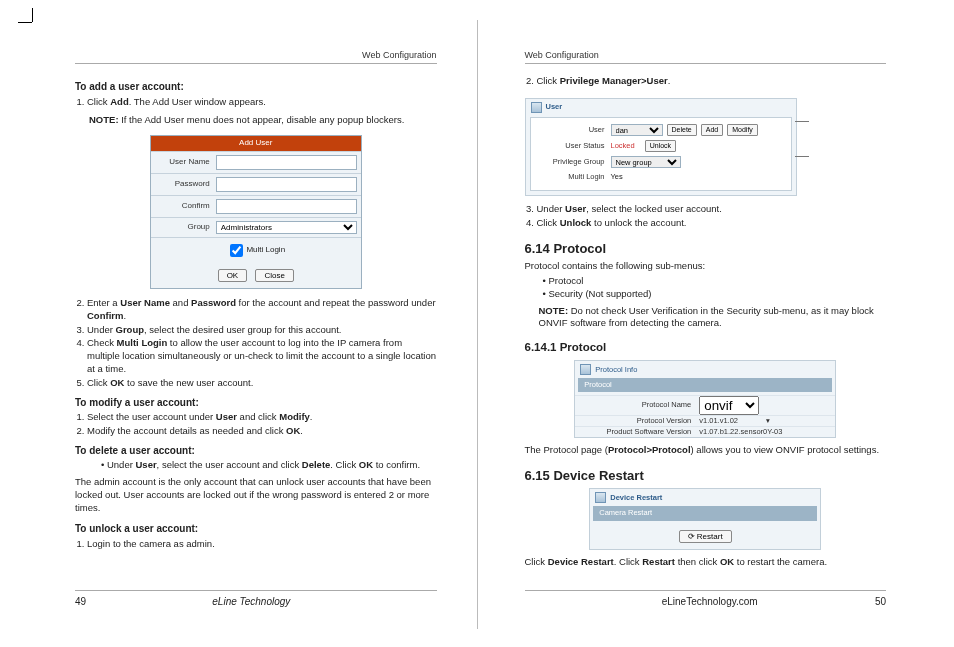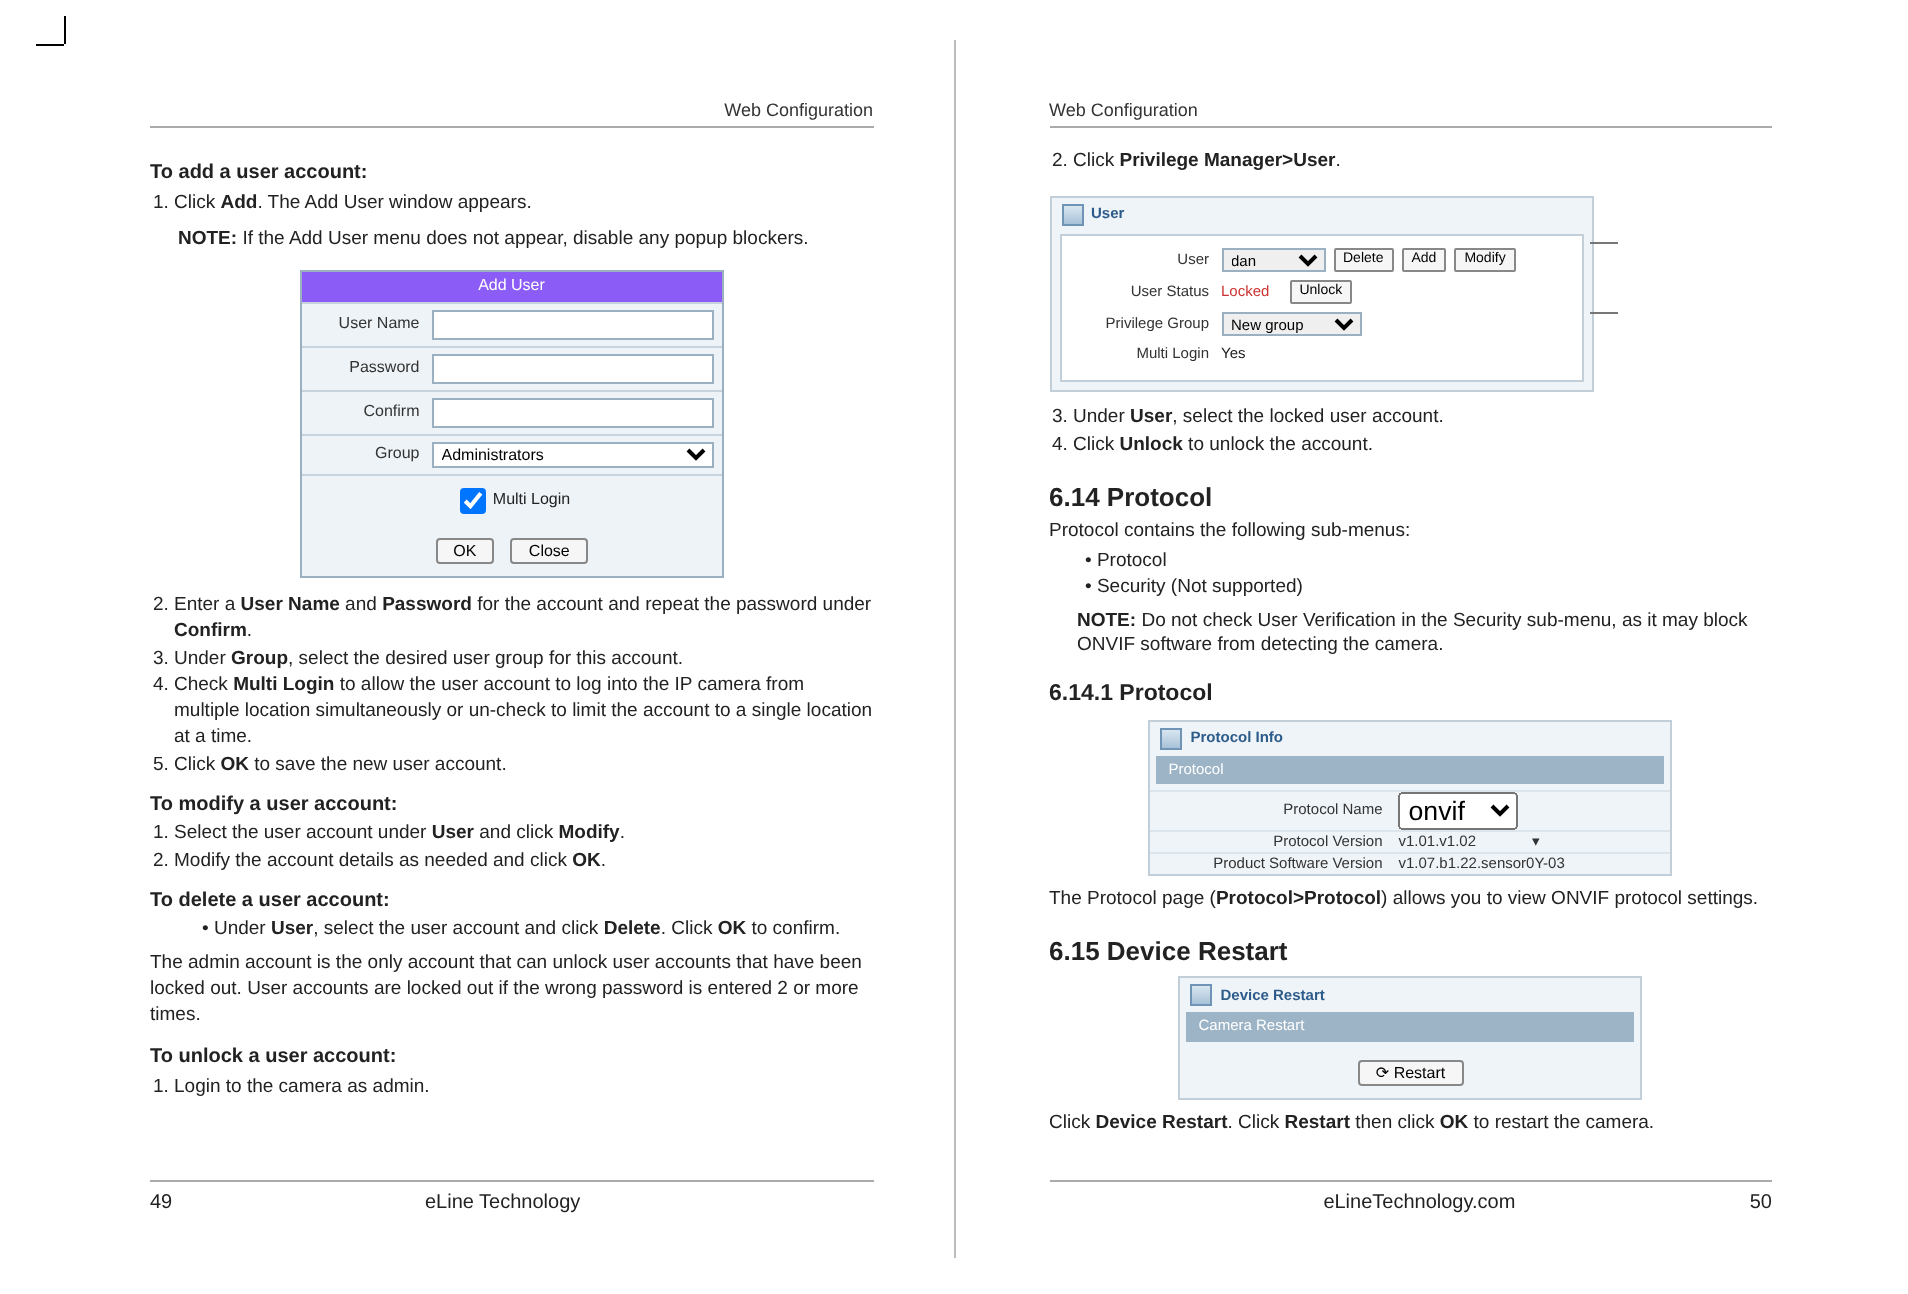--- a/index.html
+++ b/index.html
@@ -16,21 +16,21 @@
   h3.sect{font-size:11.5px;margin:10px 0 3px 0;font-weight:bold;}
   .lede{font-size:10px;font-weight:bold;margin:6px 0 2px 0;}
   ol.num{margin:0 0 6px 0;padding:0 0 0 12px;}
   ol.num li{margin:1px 0;}
   ul.sub{margin:2px 0 4px 0;padding:0 0 0 26px;list-style:none;}
   ul.sub li:before{content:"• ";}
   .note{margin:4px 0 8px 14px;}
   .footer{display:flex;justify-content:space-between;align-items:center;font-size:10px;border-top:1px solid #aaa;padding-top:5px;margin-top:10px;}
   
   .adduser{width:210px;margin:6px auto 8px auto;border:1px solid #9bb0c0;font-size:8px;background:#eef3f7;}
-  .adduser .ttl{background:#8b5cf6;color:#fff;text-align:center;padding:2px 0;font-size:8px;}
+  .adduser .ttl{background:#c2410c;color:#fff;text-align:center;padding:2px 0;font-size:8px;}
   .adduser .row{display:flex;align-items:center;border-top:1px solid #c6d2dc;padding:3px 4px;}
   .adduser .row label{width:55px;text-align:right;margin-right:6px;color:#333;}
   .adduser .row input[type=text]{flex:1;height:11px;border:1px solid #9bb0c0;background:#fff;font-size:8px;}
   .adduser .row select{flex:1;height:13px;border:1px solid #9bb0c0;background:#fff;font-size:8px;}
   .adduser .btns{text-align:center;padding:6px 0;}
   .btn{font-size:8px;padding:1px 8px;border:1px solid #888;background:#f6f6f6;border-radius:2px;margin:0 3px;cursor:pointer;}
   
   .usertab{width:270px;margin:4px 0 6px 0;border:1px solid #c2cfd9;background:#eff4f8;font-size:7.5px;}
   .usertab .tabhdr{display:flex;align-items:center;padding:3px 5px 0 5px;color:#2e5c8a;font-weight:bold;}
   .usertab .tabhdr .ico{width:9px;height:9px;border:1px solid #6f94b5;margin-right:4px;background:linear-gradient(#d9e6f0,#a8c2d8);}
@@ -38,21 +38,21 @@
   .usertab .frow{display:flex;align-items:center;padding:2px 6px;}
   .usertab .frow label{width:68px;text-align:right;margin-right:6px;color:#333;}
   .usertab select,.usertab input{font-size:7.5px;height:12px;border:1px solid #9bb0c0;}
   .mini{font-size:7px;padding:0 4px;height:12px;border:1px solid #888;background:#f6f6f6;border-radius:1px;margin-left:4px;cursor:pointer;}
   .callout-box{position:relative;display:flex;align-items:flex-start;}
   .callouts{font-size:9px;margin-left:12px;width:80px;line-height:1.25;}
   .callouts div{margin-bottom:24px;}
   .cline{position:absolute;height:1px;background:#777;}
   
   .protopanel{width:260px;margin:4px auto 6px auto;border:1px solid #c2cfd9;background:#eff4f8;font-size:7.5px;}
-  .protopanel .tabhdr{display:flex;align-items:center;padding:3px 5px 0 5px;color:#2e5c8a;font-weight:bold;}
+  .protopanel .tabhdr{display:flex;align-items:flex-end;padding:3px 5px 0 5px;color:#2e5c8a;font-weight:normal;}
   .protopanel .hbar{background:#9cb4c6;color:#fff;padding:2px 6px;margin:3px;}
   .protopanel .prow{display:flex;align-items:center;border-top:1px solid #dde5ec;padding:0 6px;}
   .protopanel .prow label{width:110px;text-align:right;margin-right:8px;color:#333;}
   .protopanel .prow span{color:#333;}
   
   .restart{width:230px;margin:4px auto 6px auto;border:1px solid #c2cfd9;background:#eff4f8;font-size:7.5px;}
   .restart .tabhdr{display:flex;align-items:center;padding:3px 5px 0 5px;color:#2e5c8a;font-weight:bold;}
   .restart .hbar{background:#9cb4c6;color:#fff;padding:2px 6px;margin:3px;}
   .restart .center{text-align:center;padding:6px 0;}
   .chk{margin-right:3px;}
@@ -122,21 +122,21 @@
       </ul>
 
       <div>The admin account is the only account that can unlock user accounts that have been locked out. User accounts are locked out if the wrong password is entered 2 or more times.</div>
       <div class="lede" style="margin-top:8px;">To unlock a user account:</div>
       <ol class="num">
           <li>Login to the camera as admin.</li>
         </ol>
     </div>
     <div class="footer">
       <span>49</span>
-      <span style="text-align:center;flex:1;margin-left:-20px;">eLine Technology</span>
+      <span style="text-align:center;flex:1;margin-left:-20px;font-style:italic;">eLine Technology</span>
       <span></span>
     </div>
   </div>
 
   <div class="page right">
     <div class="running left-align">Web Configuration</div>
     <div class="body">
       <ol class="num" start="2">
         <li><span>Click </span><b>Privilege Manager&gt;User</b><span>.</span></li>
       </ol>

